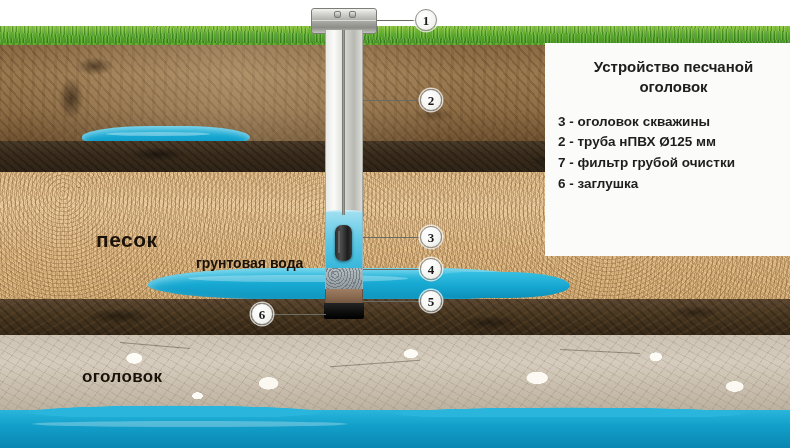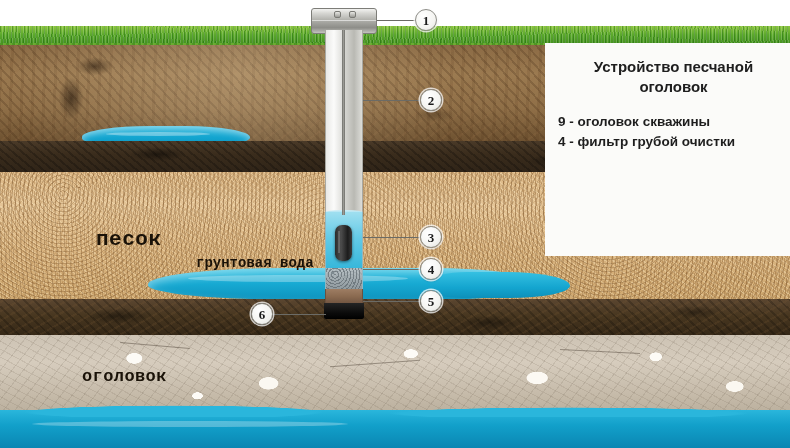--- a/index.html
+++ b/index.html
@@ -234,21 +234,21 @@
     box-shadow: 0 0 0 1.5px rgba(255,255,255,.75), 0 1px 2px rgba(0,0,0,.35);
     display:flex; align-items:center; justify-content:center;
     font-family:"Liberation Serif", serif;
     font-size:13px; font-weight:bold; color:#1b1b1b;
     line-height:1;
   }
 
   
   .strata-label {
     position:absolute;
-    font-family:Liberation Mono, monospace;
+    font-family:Liberation Sans, sans-serif;
     color:#1a1208;
     white-space:nowrap;
   }
   .lbl-sand      { left: 96px;  top: 228px; font-size: 21px; font-weight:bold; letter-spacing:.5px; }
   .lbl-gw        { left: 196px; top: 255px; font-size: 14px; font-weight:bold; }
   .lbl-limestone { left: 82px;  top: 367px; font-size: 17px; font-weight:bold; letter-spacing:.4px; }
 
   
   .legend {
     position:absolute; left: 545px; top: 43px;
@@ -320,18 +320,20 @@
   <div class="strata-label lbl-sand">песок</div>
   <div class="strata-label lbl-gw">грунтовая вода</div>
   <div class="strata-label lbl-limestone">оголовок</div>
 
   <div class="legend">
     <div class="legend-title">
       <div>Устройство песчаной</div>
       <div>оголовок</div>
     </div>
     <ul class="legend-list">
-      <li>9 - оголовок скважины</li>
-      <li>4 - фильтр грубой очистки</li>
+      <li>3 - оголовок скважины</li>
+      <li>2 - труба нПВХ Ø125 мм</li>
+      <li>7 - фильтр грубой очистки</li>
+      <li>6 - заглушка</li>
     </ul>
   </div>
 
 </div>
 
 </body></html>

